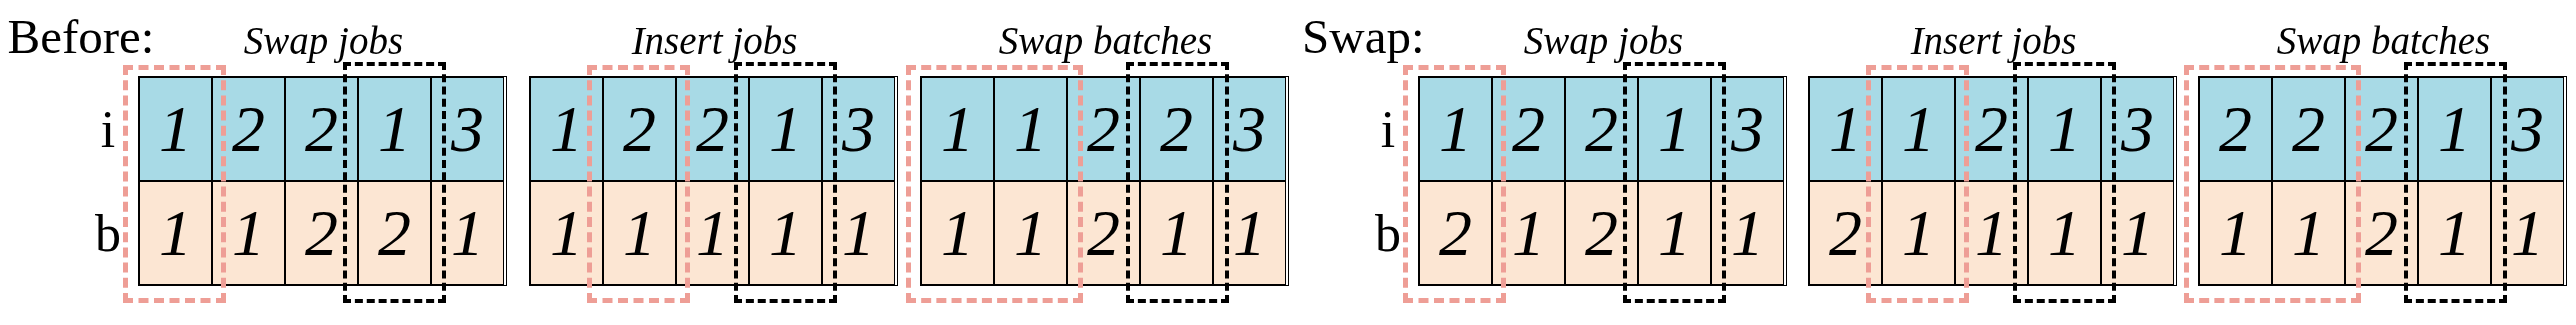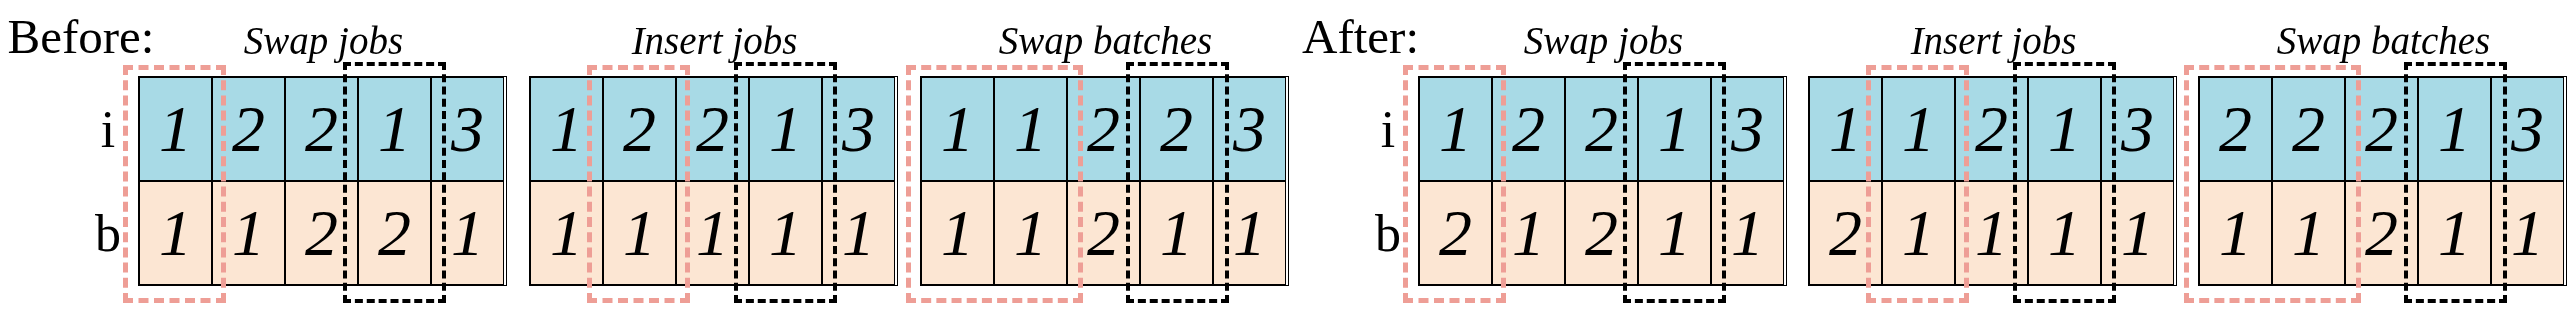--- a/index.html
+++ b/index.html
@@ -117,21 +117,21 @@
         <div class="cell ci">3</div>
         <div class="cell cb">1</div>
         <div class="cell cb">1</div>
         <div class="cell cb">2</div>
         <div class="cell cb">1</div>
         <div class="cell cb">1</div>
       </div>
     </div>
     <div class="box pink" style="left: 906px; top: 65px; width: 177px; height: 238px;"></div>
     <div class="box black" style="left: 1126px; top: 62px; width: 103px; height: 241px;"></div>
-    <div class="label" style="left: 1302px; top: 12.4px;">After:</div>
+    <div class="label" style="left: 1302px; top: 12.4px;">Swap:</div>
     <div class="rowlabel" style="left: 1388px; top: 130px;">i</div>
     <div class="rowlabel" style="left: 1388px; top: 234px;">b</div>
     <div class="group" style="left: 1418px;">
       <div class="title">Swap jobs</div>
       <div class="grid">
         <div class="cell ci">1</div>
         <div class="cell ci">2</div>
         <div class="cell ci">2</div>
         <div class="cell ci">1</div>
         <div class="cell ci">3</div>

